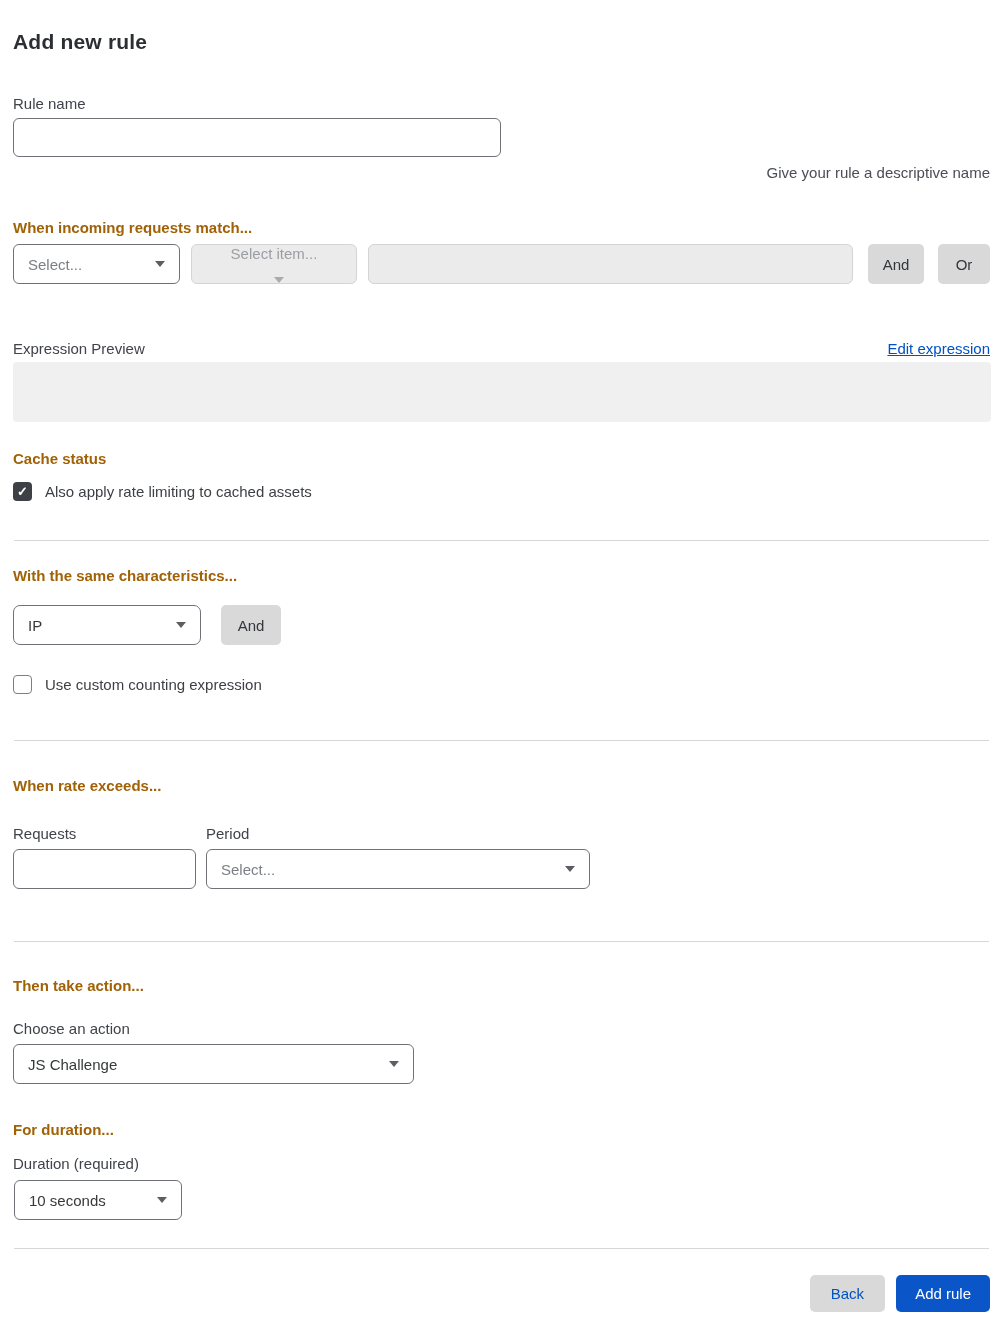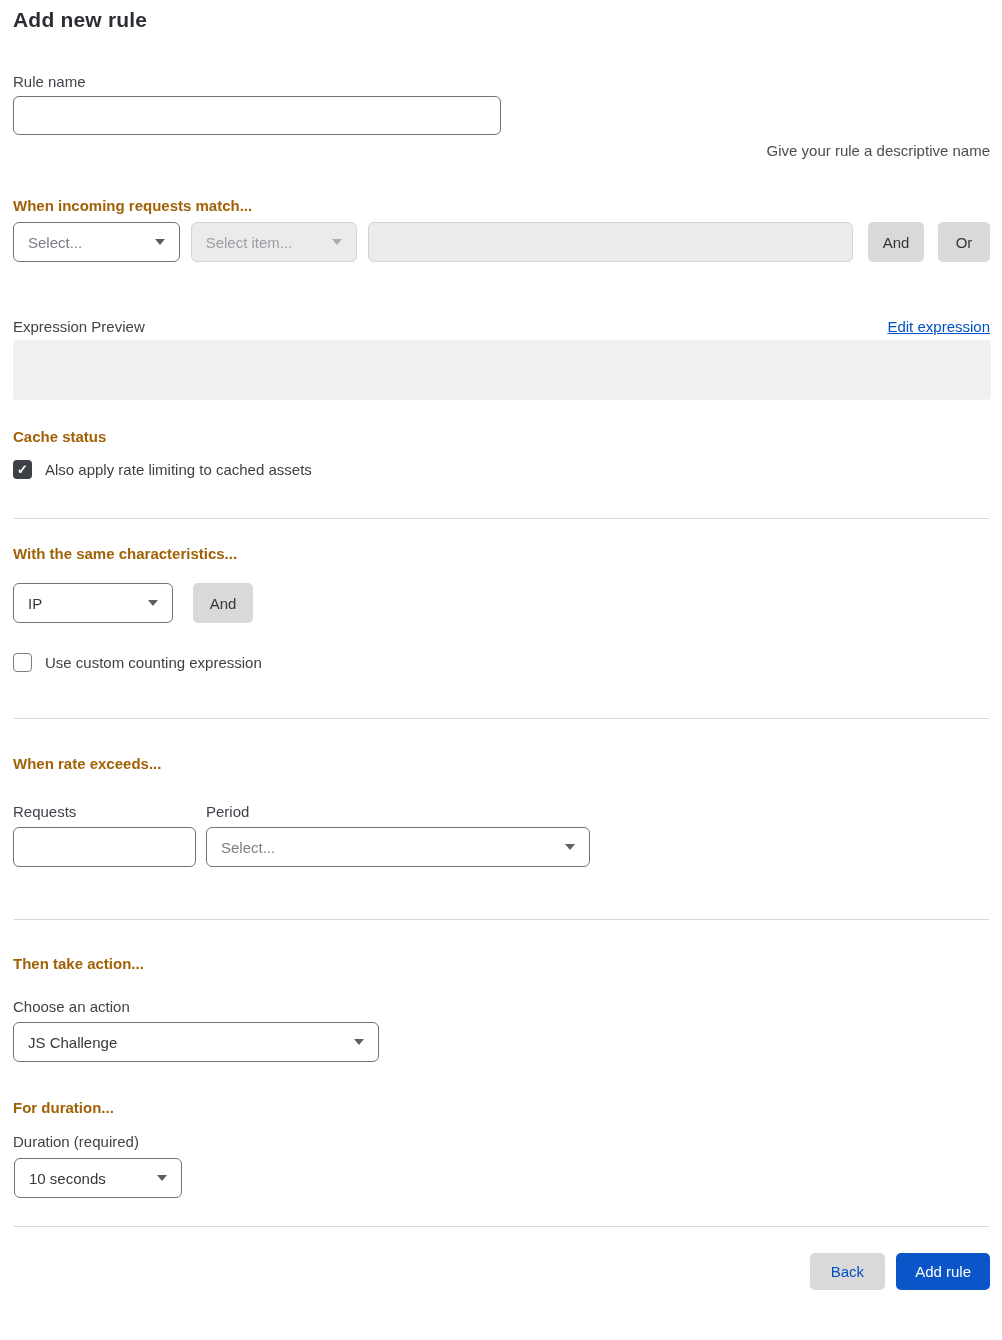--- a/index.html
+++ b/index.html
@@ -5,21 +5,21 @@
   * { margin:0; padding:0; box-sizing:border-box; }
   html,body { background:#ffffff; }
   body {
     width:1002px; min-height:1340px;
     font-family:"Liberation Sans", sans-serif;
     color:#36393a;
   }
   .container { padding:0 12px 14px 13px; }
 
   .page-title {
-    margin-top:8px;
+    margin-top:30px;
     font-size:21px; font-weight:700; color:#2b2e33; letter-spacing:.2px;
   }
 
   .field-label { font-size:15px; color:#40434a; }
   .section-heading { font-size:15px; font-weight:700; color:#a16207; }
   .helper-text { font-size:15px; color:#4a4d53; margin-top:7px;text-align:right; }
 
   
   .text-input {
     display:block; width:488px; height:39px;
@@ -28,21 +28,21 @@
     padding:0 12px; outline:none;
   }
   .combo {
     display:flex; align-items:center; justify-content:space-between;
     height:40px; border:1px solid #6f7377; border-radius:6px;
     background:#fff; padding:0 14px; font-size:15px; color:#36393a;
     cursor:pointer; user-select:none;
   }
   .combo .placeholder { color:#7b7f85; }
   .combo.disabled {
-    background:#ebebeb; border-color:#d4d4d4; cursor:default;
+    background:#ebebeb; border-color:#d4d4d4; cursor:default;flex-direction:column;
   }
   .combo.disabled .placeholder { color:#9a9ea3; }
   .arrow {
     width:0; height:0; margin-left:10px;
     border-left:5px solid transparent; border-right:5px solid transparent;
     border-top:6px solid #5b5f64; flex:0 0 auto;
   }
   .combo.disabled .arrow { border-top-color:#a8abaf; }
 
   .input-disabled {
@@ -139,21 +139,21 @@
     <span class="checkbox checked">
       <span class="glyph">✓</span>
     </span>
     <span class="check-label">Also apply rate limiting to cached assets</span>
   </div>
 
   <hr class="divider" style="margin-top:39px;">
 
   <h2 class="section-heading" style="margin-top:26px;">With the same characteristics...</h2>
   <div style="display:flex; align-items:center; margin-top:21px;">
-    <div class="combo" style="width:160px;">
+    <div class="combo" style="width:188px;border-radius:7px;">
       <span>IP</span>
       <span class="arrow"></span>
     </div>
     <button class="gray-btn" style="margin-left:20px; width:60px;">And</button>
   </div>
   <div class="check-row" style="margin-top:30px;">
     <span class="checkbox unchecked"></span>
     <span class="check-label">Use custom counting expression</span>
   </div>
 
@@ -169,21 +169,21 @@
     <div class="combo" style="width:384px; margin-left:10px;">
       <span class="placeholder">Select...</span>
       <span class="arrow"></span>
     </div>
   </div>
 
   <hr class="divider" style="margin-top:52px;">
 
   <h2 class="section-heading" style="margin-top:35px;">Then take action...</h2>
   <div class="field-label" style="margin-top:26px;">Choose an action</div>
-  <div class="combo" style="width:366px; margin-top:7px;">
+  <div class="combo" style="width:401px; margin-top:7px;">
     <span>JS Challenge</span>
     <span class="arrow"></span>
   </div>
 
   <h2 class="section-heading" style="margin-top:37px;">For duration...</h2>
   <div class="field-label" style="margin-top:17px;">Duration (required)</div>
   <div class="combo" style="width:168px; margin-top:8px; margin-left:1px;gap:39px;">
     <span>10 seconds</span>
     <span class="arrow"></span>
   </div>

